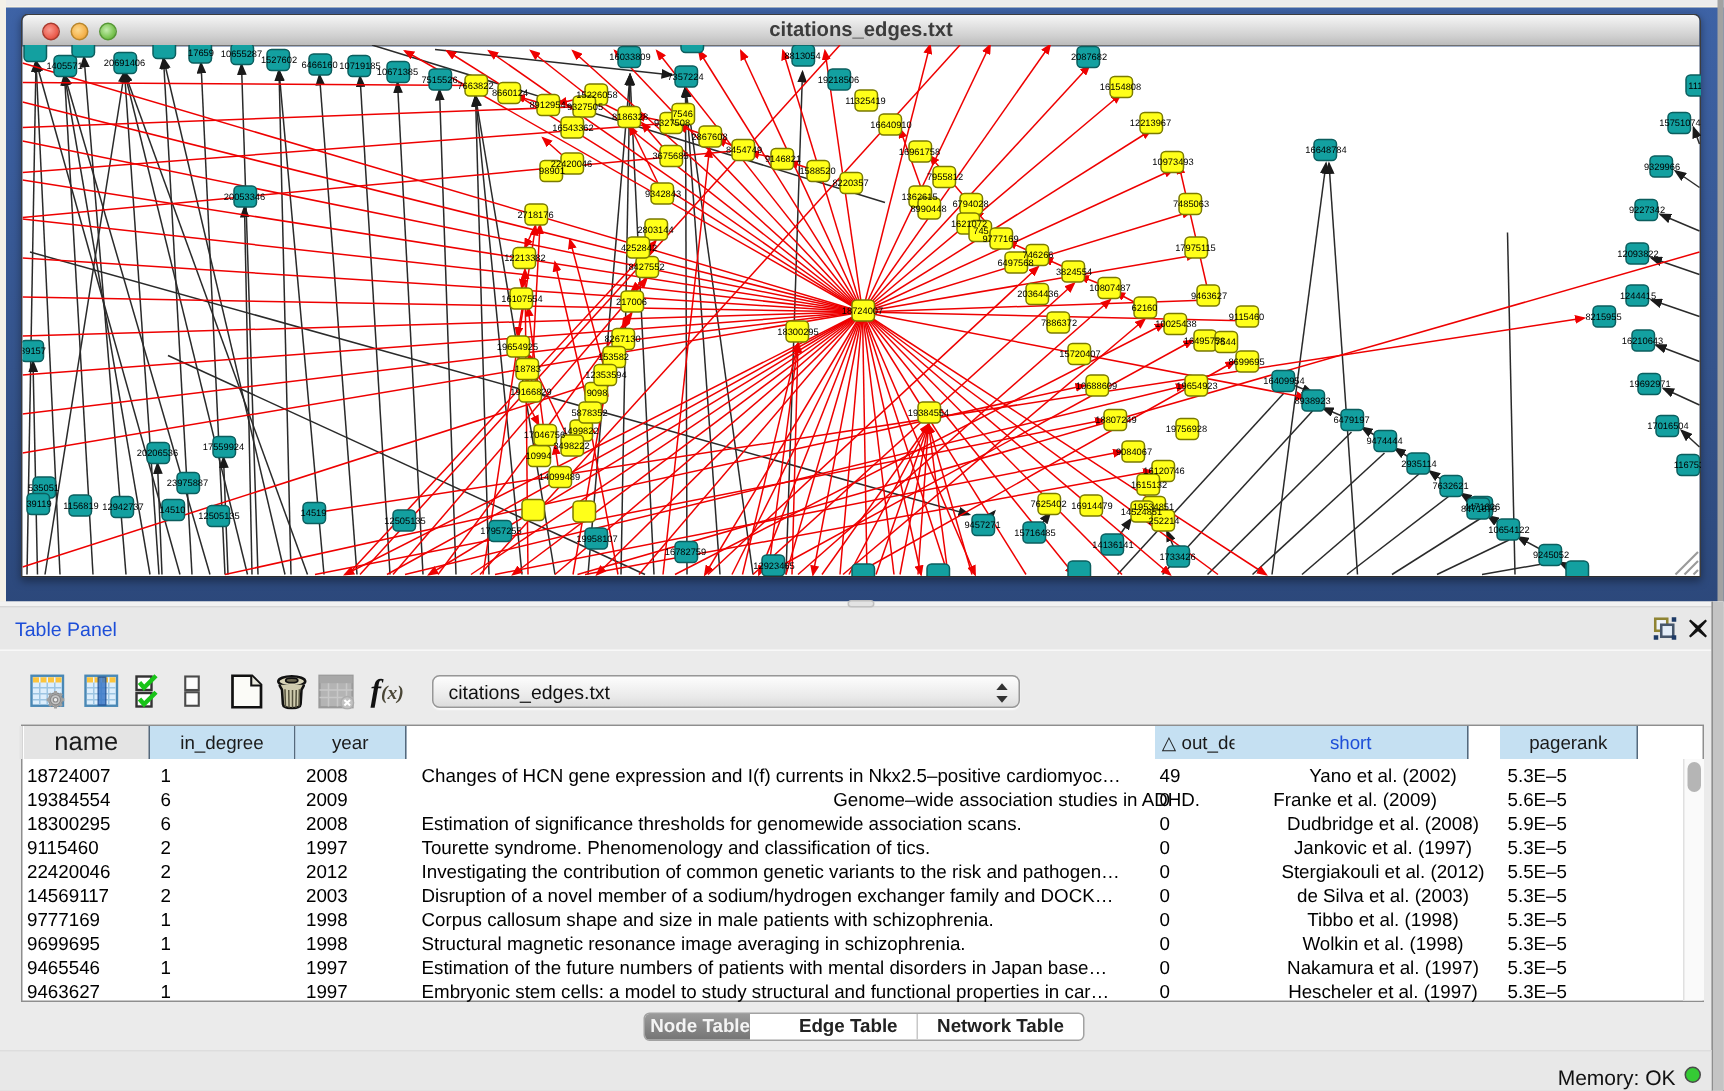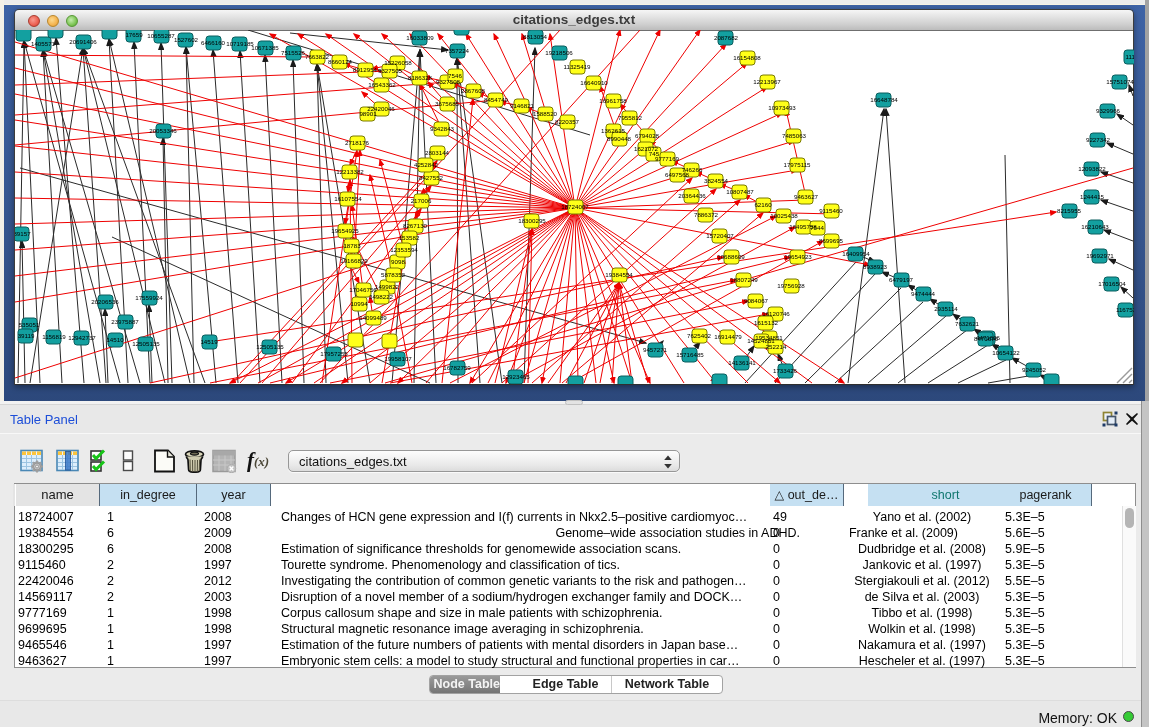--- a/index.html
+++ b/index.html
@@ -646,25 +646,25 @@
     <div class="abs" style="left:10px;top:0;line-height:21px;font-size:13px;color:#111">citations_edges.txt</div>
     <svg class="abs" width="10" height="14" style="left:374px;top:4px" viewBox="0 0 10 14">
       <path d="M5,0.5 L8.8,5 L1.2,5 Z" fill="#333"></path>
         <path d="M5,13.5 L8.8,9 L1.2,9 Z" fill="#333"></path>
     </svg>
   </div>
 
 </div>
 <div style="position:absolute;left:14px;top:483px;width:1122px;height:185px;background:#fff;border:1px solid #8e8e8e">
     <div style="position:absolute;left:-2px;top:0;width:2px;height:22px;background:#e4e4e4"></div>
-    <div style="position:absolute;left:1px;top:0;width:84px;height:22px;background:#e4e4e4;border-right:1px solid #55697c;line-height:22px;text-align:center;overflow:hidden;white-space:nowrap;font-size:13px;color:#1a1a1a">name</div>
+    <div style="position:absolute;left:1px;top:0;width:84px;height:22px;background:#e4e4e4;border-right:1px solid #55697c;line-height:22px;text-align:center;overflow:hidden;white-space:nowrap;font-size:17px;color:#1a1a1a">name</div>
     <div style="position:absolute;left:85px;top:0;width:97px;height:22px;background:#c5e0f2;border-right:1px solid #55697c;line-height:22px;text-align:center;overflow:hidden;white-space:nowrap;font-size:12.5px;color:#1a1a1a">in_degree</div>
     <div style="position:absolute;left:182px;top:0;width:74px;height:22px;background:#c5e0f2;border-right:1px solid #55697c;line-height:22px;text-align:center;overflow:hidden;white-space:nowrap;font-size:12.5px;color:#1a1a1a">year</div>
     <div style="position:absolute;left:755px;top:0;width:74px;height:22px;background:#c5e0f2;border-right:1px solid #55697c;line-height:22px;text-align:center;overflow:hidden;white-space:nowrap;font-size:12.5px;color:#1a1a1a">△ out_de…</div>
-    <div style="position:absolute;left:853px;top:0;width:156px;height:22px;background:#c5e0f2;border-right:1px solid #55697c;line-height:22px;text-align:center;overflow:hidden;white-space:nowrap;font-size:12.5px;color:#0f766e">short</div>
+    <div style="position:absolute;left:808px;top:0;width:156px;height:22px;background:#c5e0f2;border-right:1px solid #55697c;line-height:22px;text-align:center;overflow:hidden;white-space:nowrap;font-size:12.5px;color:#1d4ed8">short</div>
     <div style="position:absolute;left:985px;top:0;width:92px;height:22px;background:#c5e0f2;border-right:1px solid #55697c;line-height:22px;text-align:center;overflow:hidden;white-space:nowrap;font-size:12.5px;color:#1a1a1a">pagerank</div>
     <div style="position:absolute;left:0;top:0;width:1120px;height:22px;border-bottom:0px solid #999;pointer-events:none"></div>
     <div style="font-size:12.5px;color:#000">
       <div style="position:absolute;left:3px;top:25px;width:102px;height:16px;line-height:16px;text-align:left;white-space:nowrap;overflow:hidden">18724007</div>
       <div style="position:absolute;left:92px;top:25px;width:115px;height:16px;line-height:16px;text-align:left;white-space:nowrap;overflow:hidden">1</div>
       <div style="position:absolute;left:189px;top:25px;width:92px;height:16px;line-height:16px;text-align:left;white-space:nowrap;overflow:hidden">2008</div>
       <div style="position:absolute;left:266px;top:25px;width:517px;height:16px;line-height:16px;text-align:left;white-space:nowrap;overflow:hidden">Changes of HCN gene expression and I(f) currents in Nkx2.5–positive cardiomyoc…</div>
       <div style="position:absolute;left:758px;top:25px;width:92px;height:16px;line-height:16px;text-align:left;white-space:nowrap;overflow:hidden">49</div>
       <div style="position:absolute;left:829px;top:25px;width:156px;height:16px;line-height:16px;text-align:center;white-space:nowrap;overflow:hidden">Yano et al. (2002)</div>
       <div style="position:absolute;left:990px;top:25px;width:110px;height:16px;line-height:16px;text-align:left;white-space:nowrap;overflow:hidden">5.3E–5</div>

